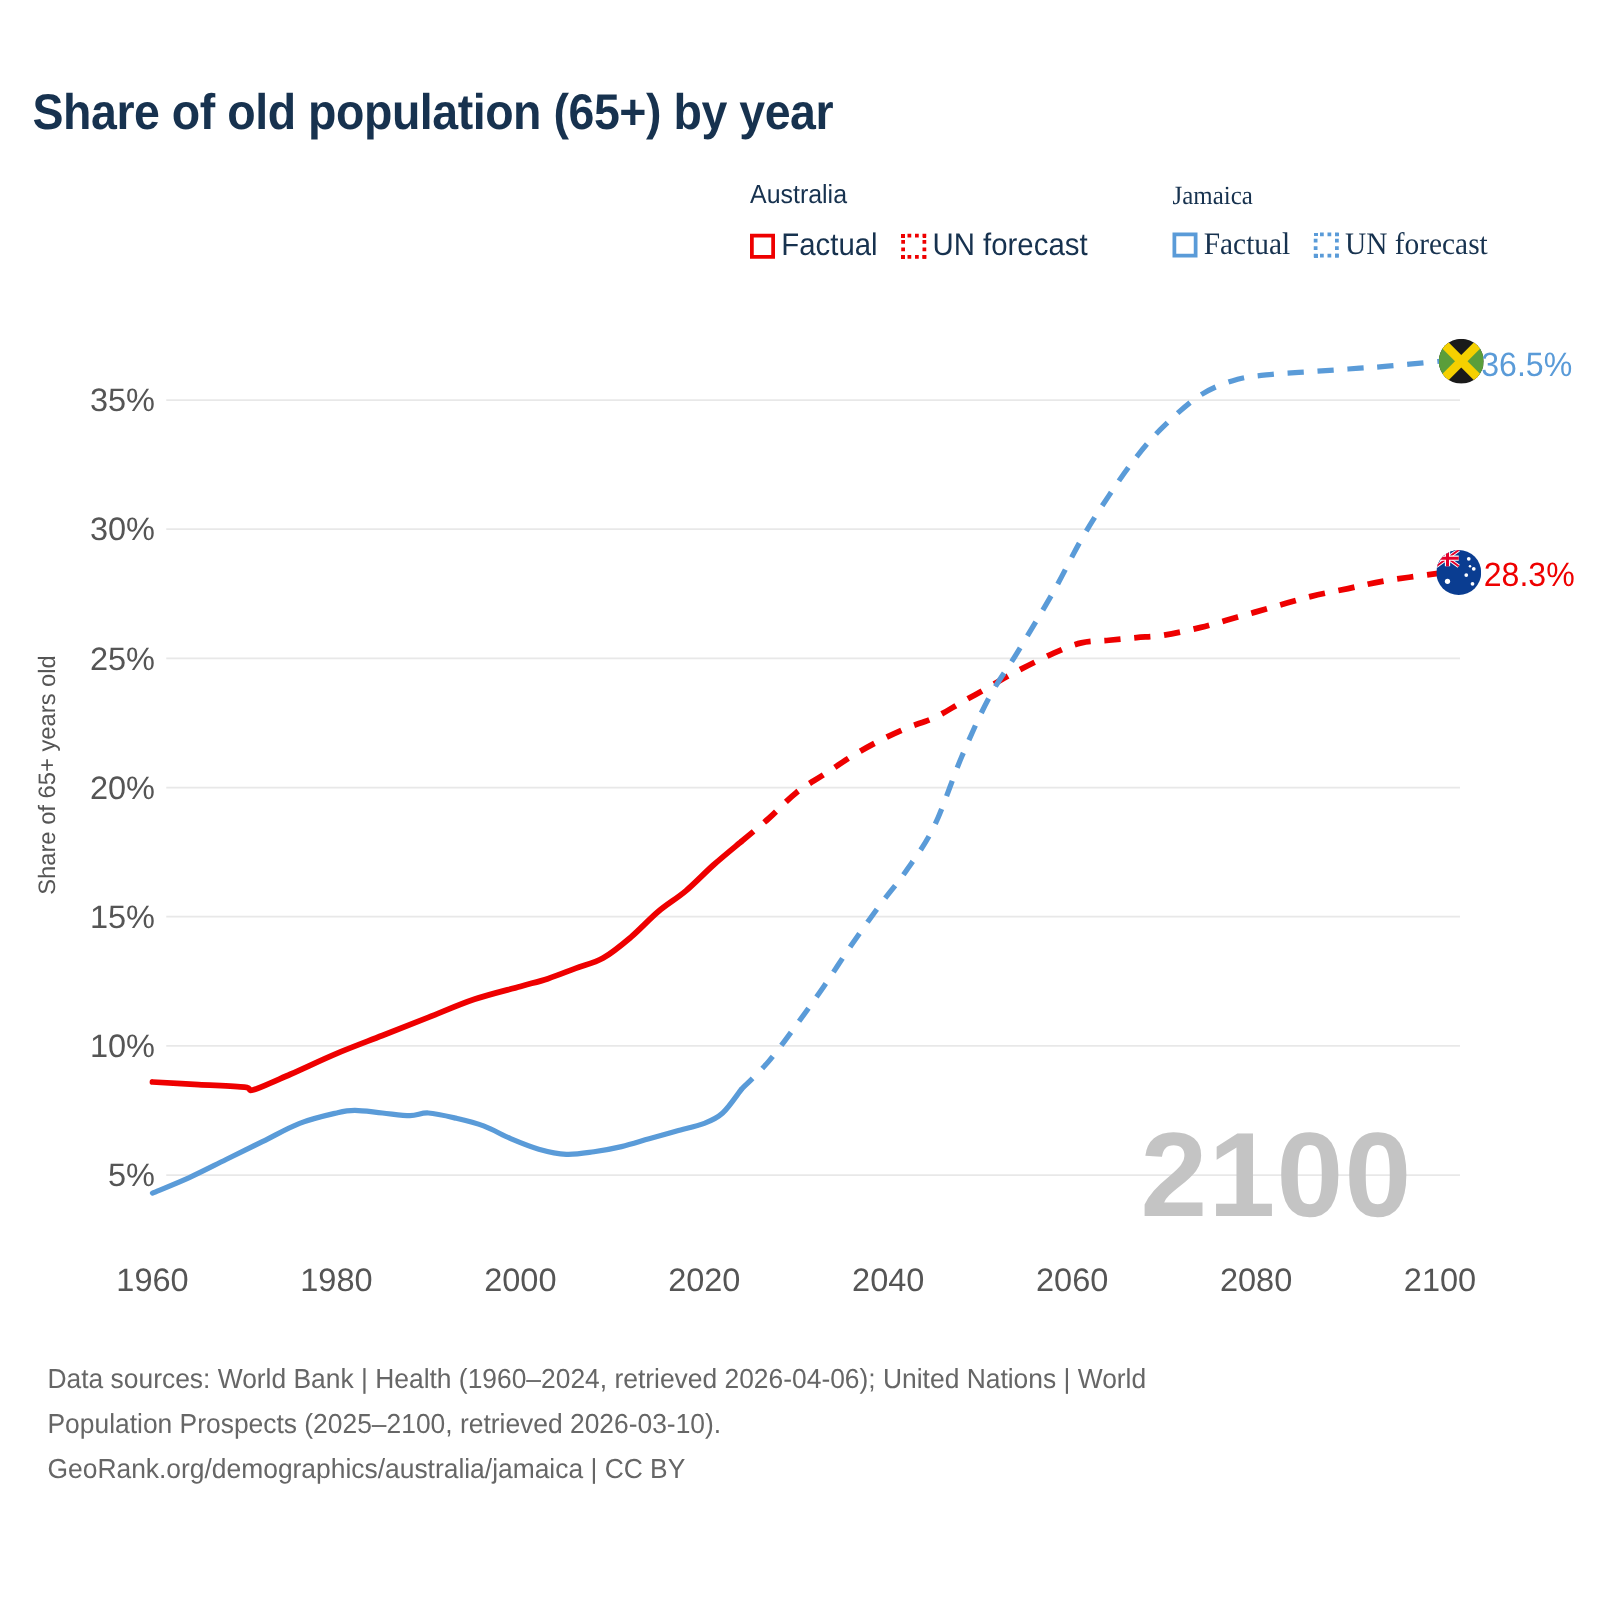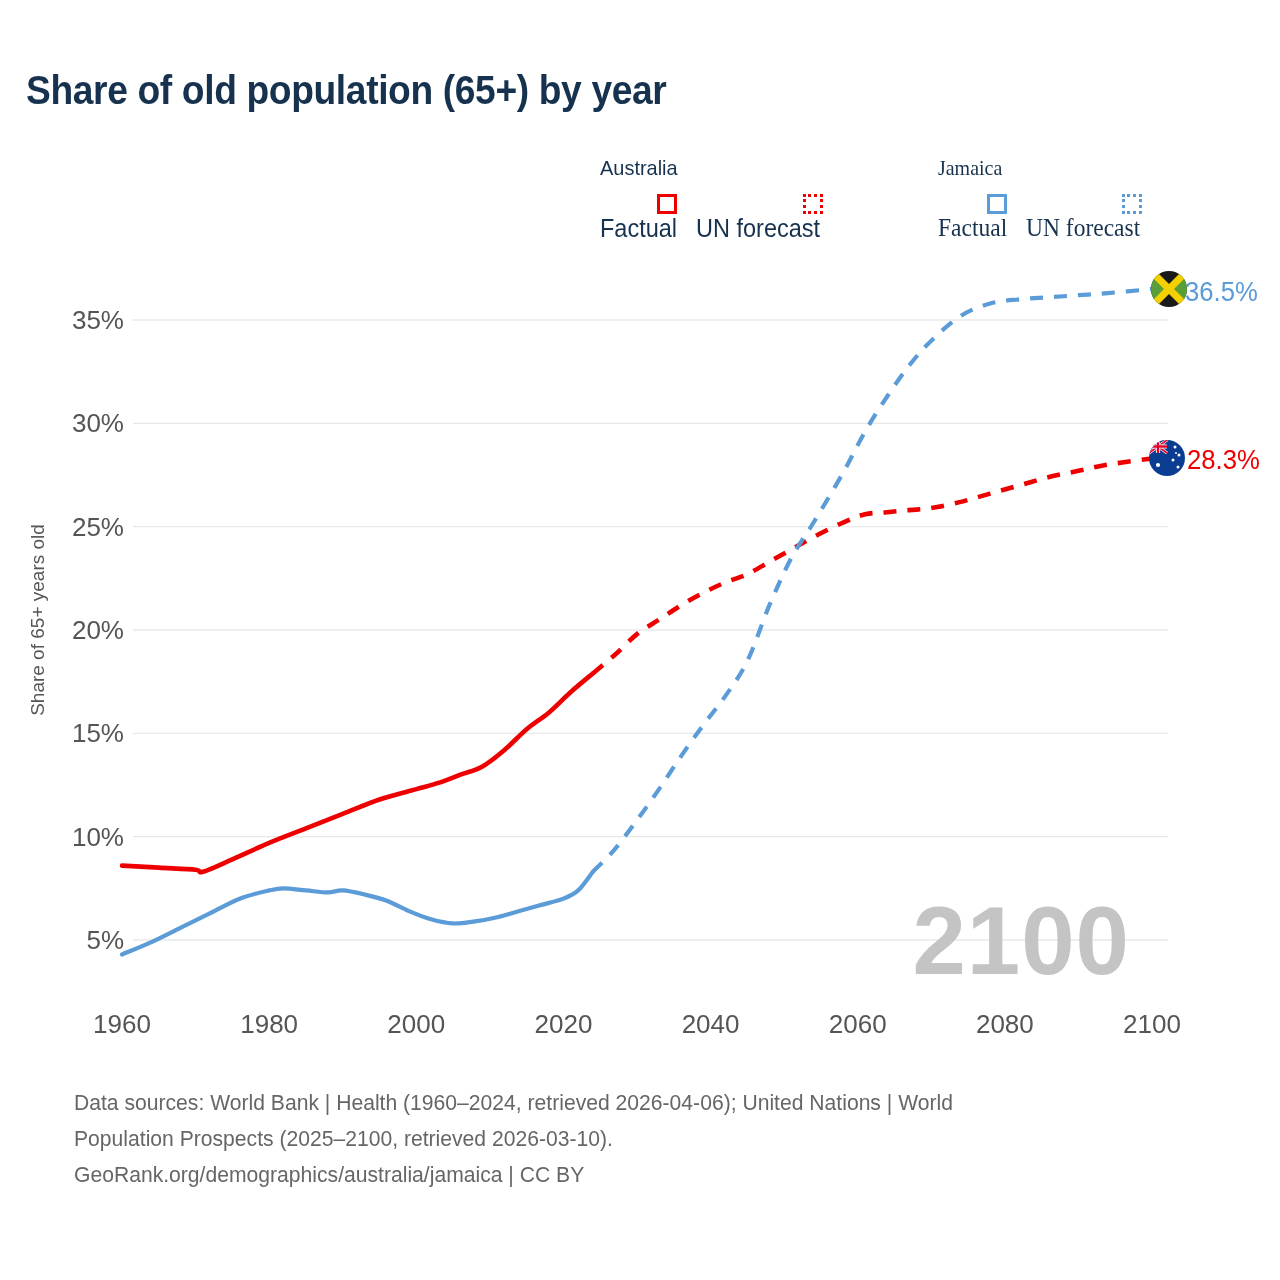--- a/index.html
+++ b/index.html
@@ -26,21 +26,21 @@
     letter-spacing: -0.4px;
     transform: scaleX(0.93);
     transform-origin: left center;
     white-space: nowrap;
   }
 
   
   #legend {
     position: absolute;
     left: 600px;
-    top: 156px;
+    top: 144px;
     width: 660px;
     height: 76px;
   }
   .legend-group { position: absolute; top: 0; }
   #legend-group-australia { left: 0px; }
   #legend-group-jamaica   { left: 338px; font-family: Liberation Serif, serif; }
 
   .legend-country {
     font-size: 21px;
     color: #17324f;
@@ -50,23 +50,22 @@
     transform-origin: left center;
   }
   .legend-entries {
     display: flex;
     align-items: center;
     margin-top: 14px;
     white-space: nowrap;
   }
   .legend-entry {
     display: flex;
-    align-items: flex-end;
+    align-items: center;
     margin-right: 14px;
-    flex-direction: column;
   }
   .legend-swatch {
     width: 20px;
     height: 20px;
     box-sizing: border-box;
     margin-right: 5px;
     flex: none;
   }
   .legend-swatch.solid-red    { border: 3px solid #ee0000; }
   .legend-swatch.dotted-red   { border: 3px dotted #ee0000; }
@@ -155,21 +154,20 @@
 
   
   #footer {
     position: absolute;
     left: 38px;
     top: 1085px;
     width: 1200px;
     font-size: 22px;
     color: #666666;
     line-height: 36px;
-    margin-left: 36px;
   }
   #footer div {
     transform: scaleX(0.96);
     transform-origin: left center;
   }
 </style>
 </head>
 <body>
 
 <div id="chart-title">Share of old population (65+) by year</div>

